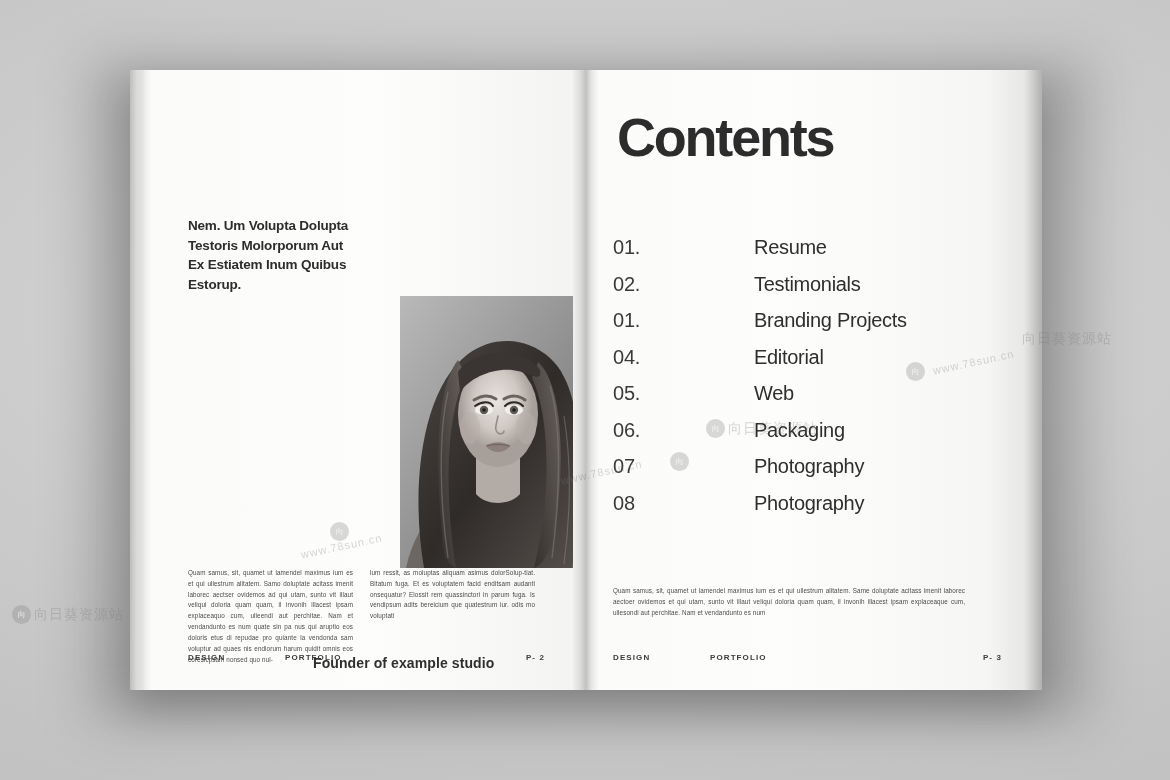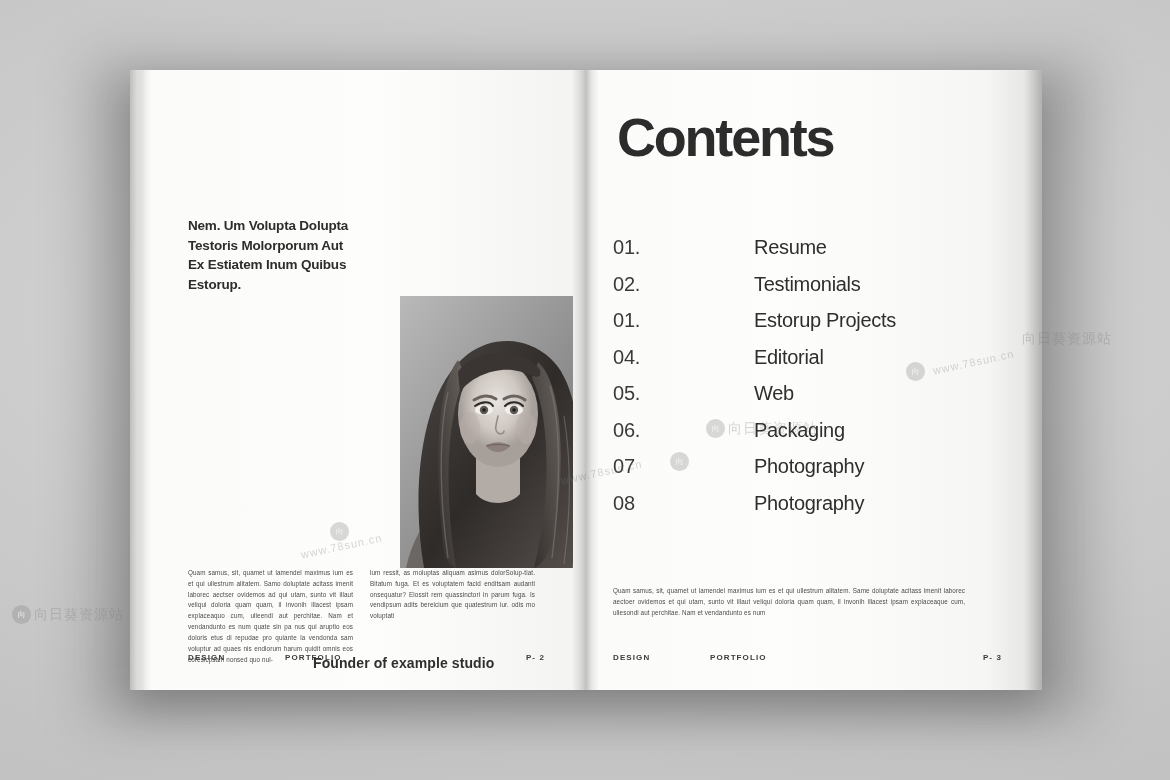--- a/index.html
+++ b/index.html
@@ -355,21 +355,21 @@
           <div class="toc-row">
             <div class="toc-num">01.</div>
             <div class="toc-label">Resume</div>
           </div>
           <div class="toc-row">
             <div class="toc-num">02.</div>
             <div class="toc-label">Testimonials</div>
           </div>
           <div class="toc-row">
             <div class="toc-num">01.</div>
-            <div class="toc-label">Estorup Projects</div>
+            <div class="toc-label">Branding Projects</div>
           </div>
           <div class="toc-row">
             <div class="toc-num">04.</div>
             <div class="toc-label">Editorial</div>
           </div>
           <div class="toc-row">
             <div class="toc-num">05.</div>
             <div class="toc-label">Web</div>
           </div>
           <div class="toc-row">

